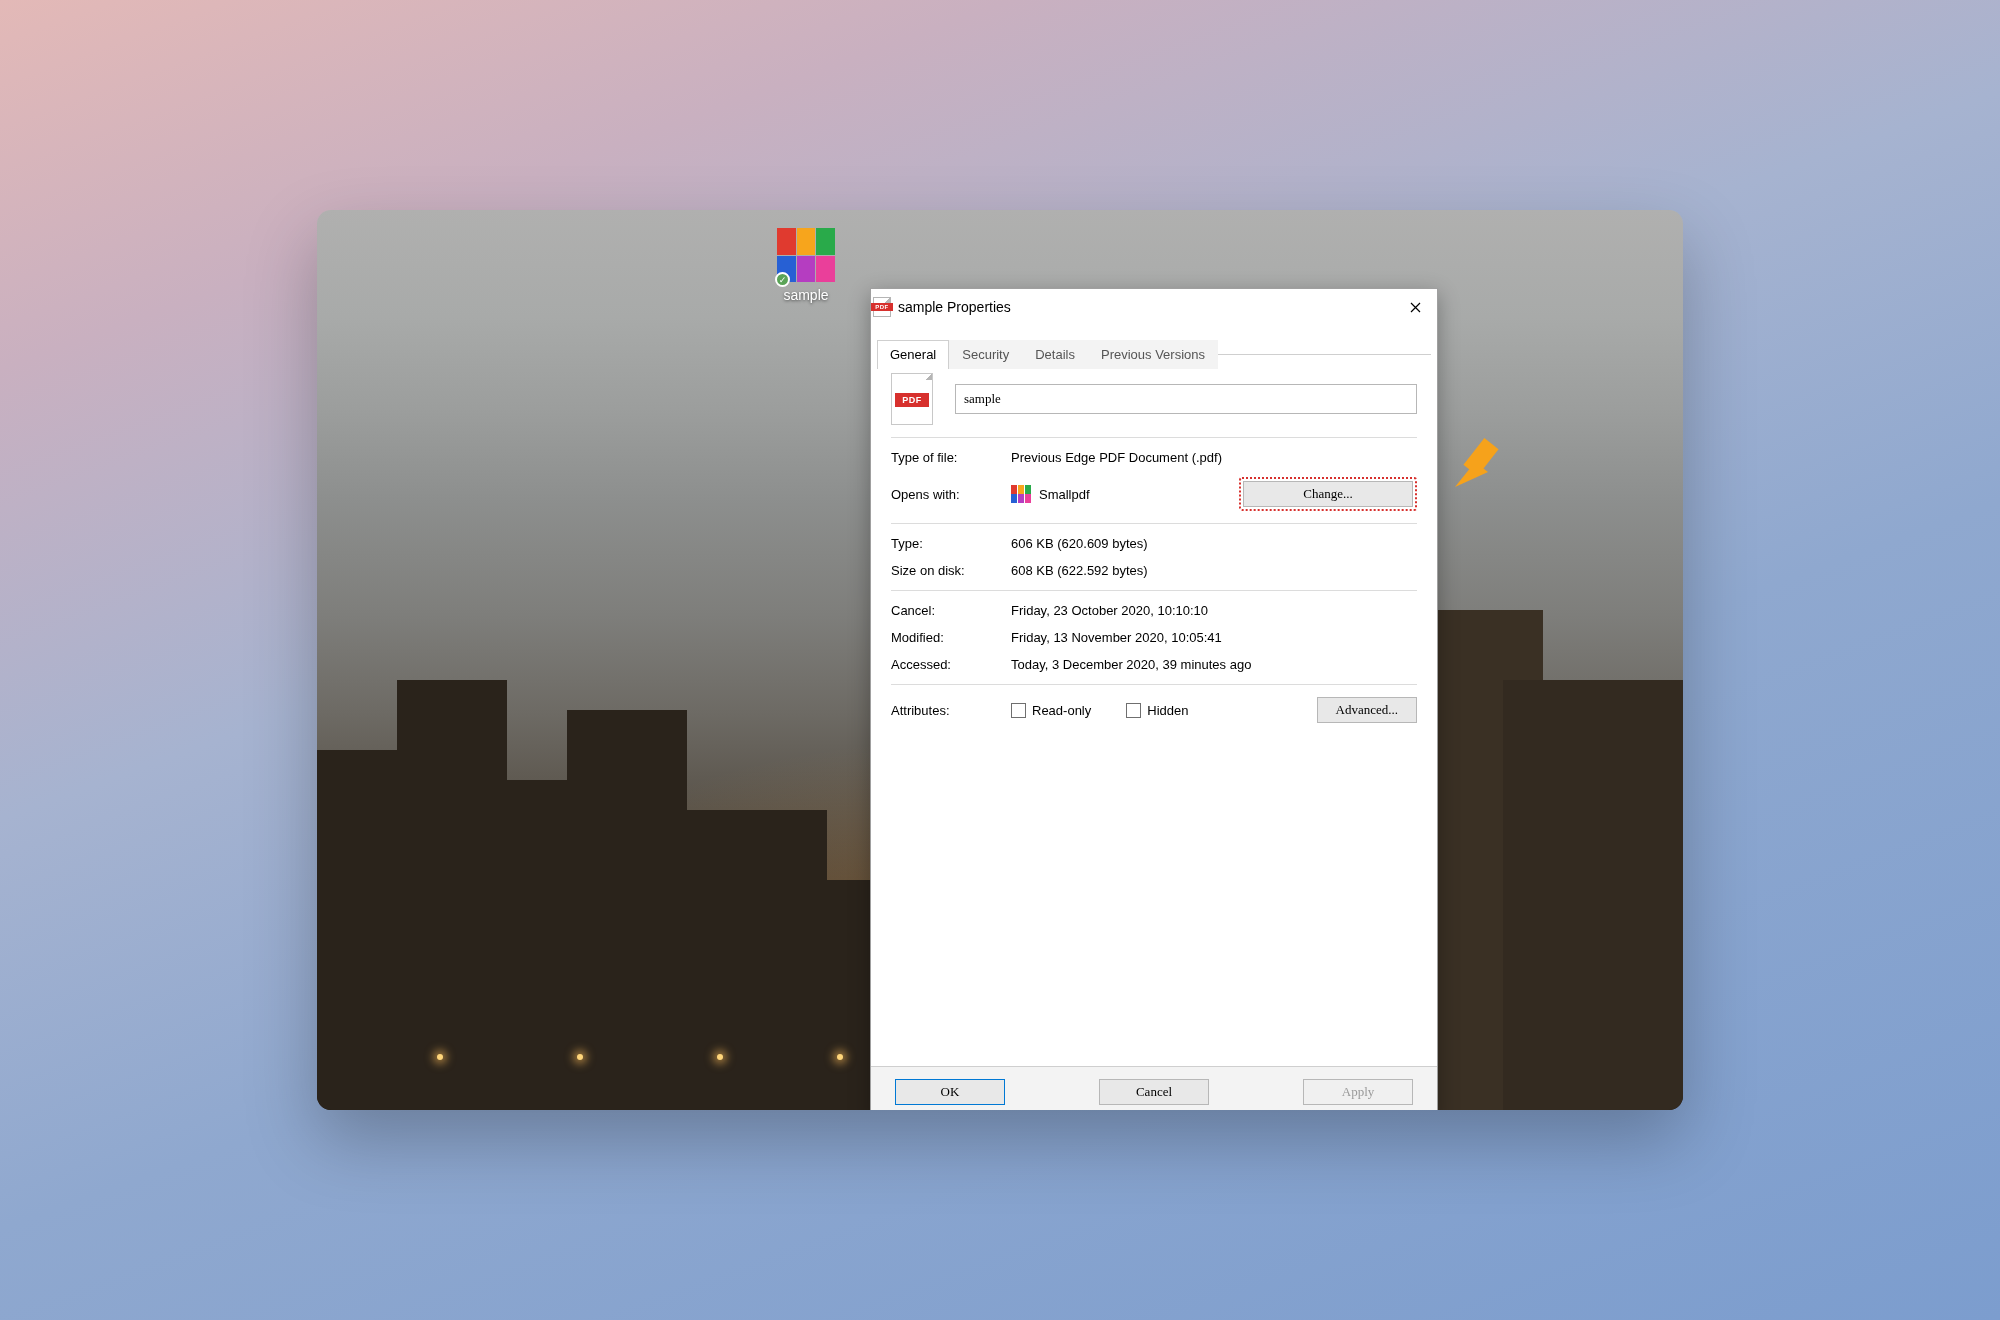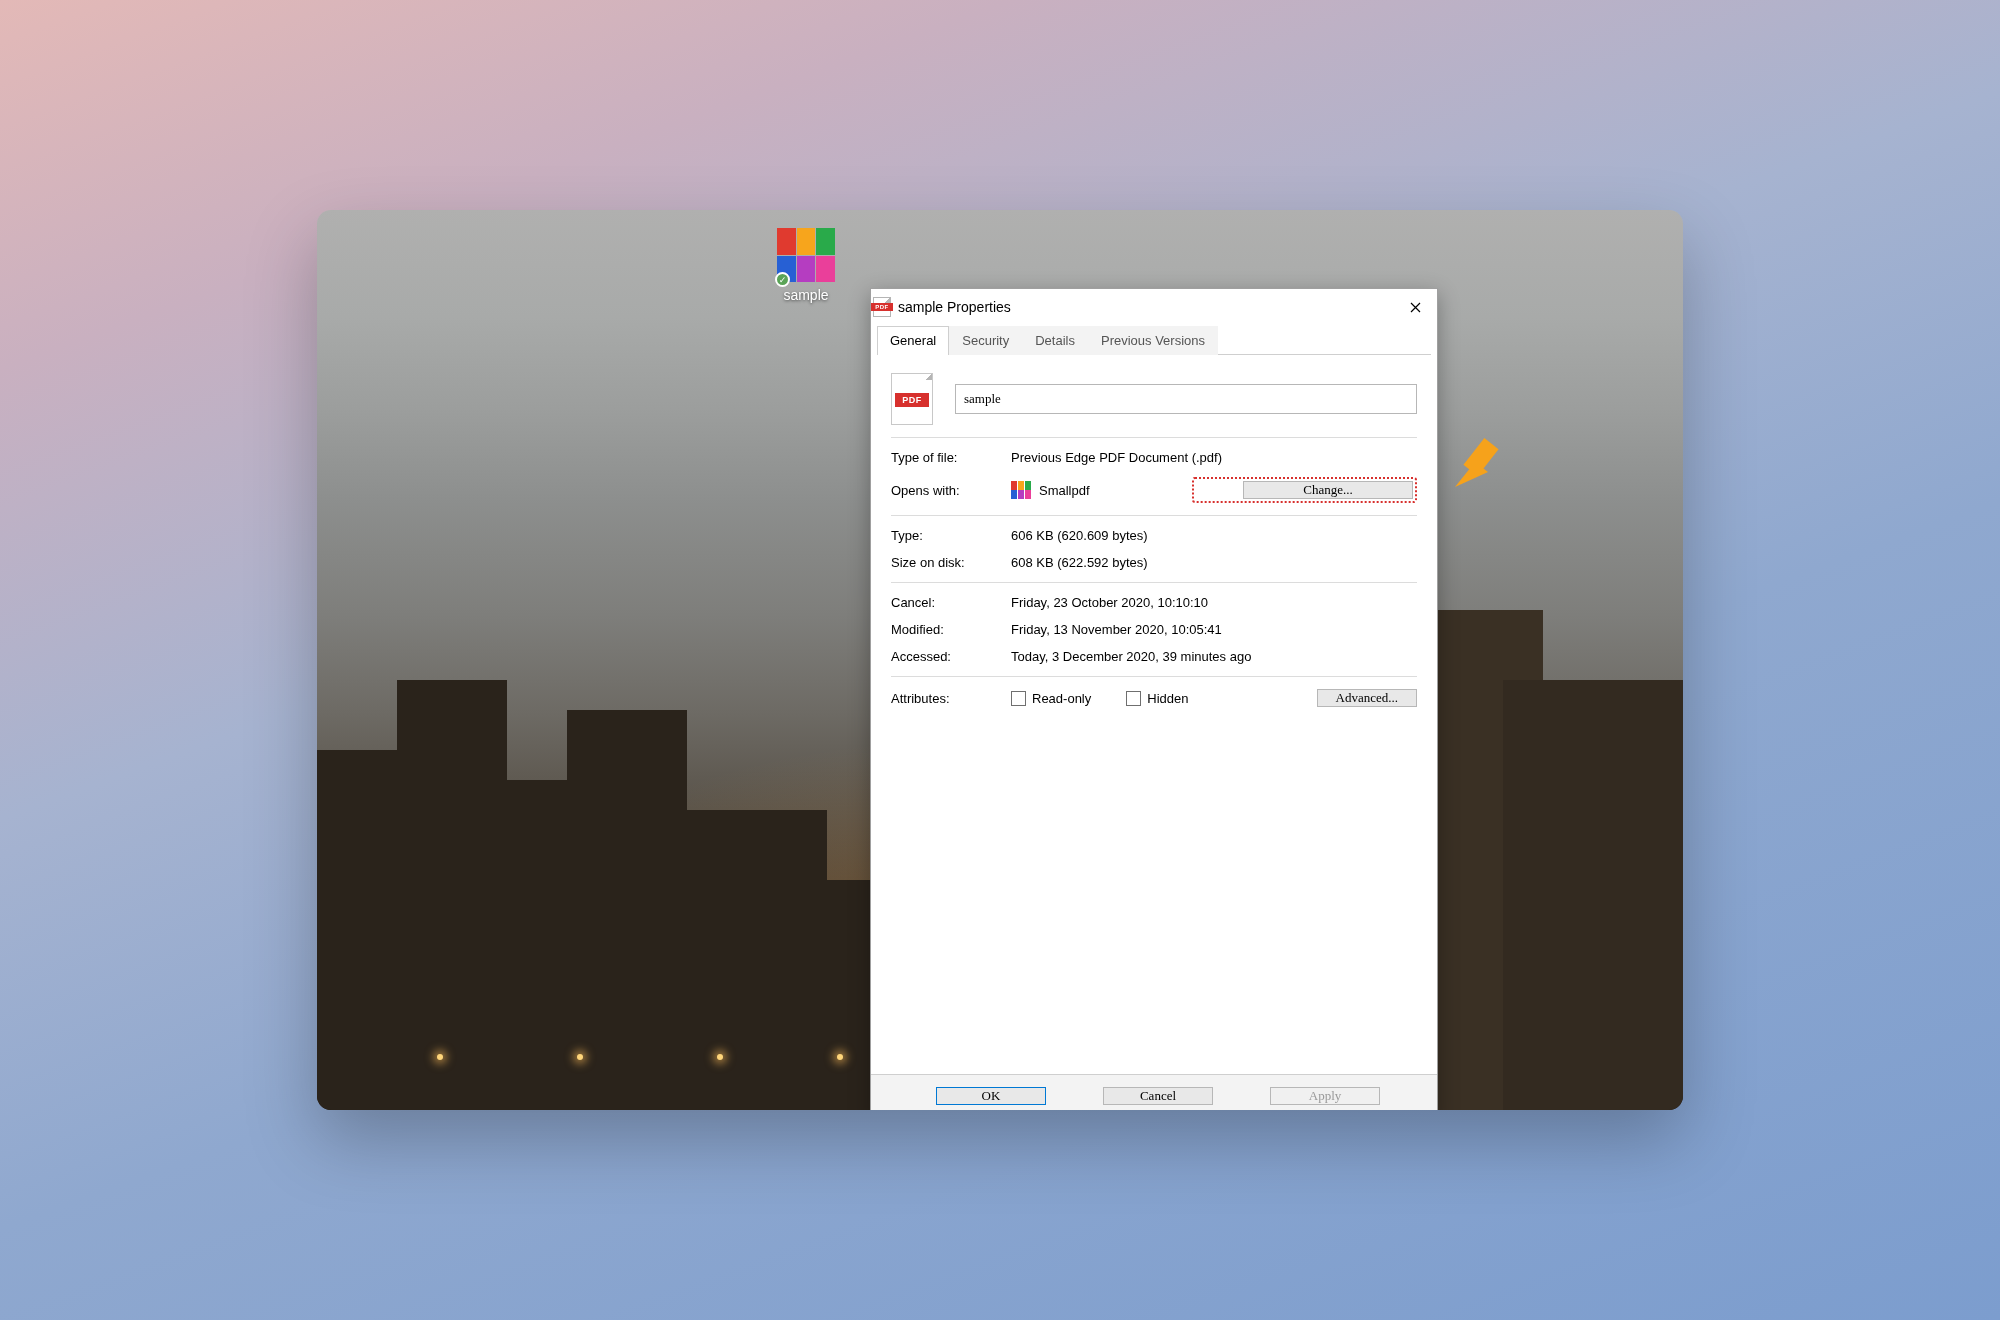--- a/index.html
+++ b/index.html
@@ -57,47 +57,47 @@
   .page::after{content:"";position:absolute;top:0;right:0;width:6px;height:6px;
                background:linear-gradient(135deg,#fff 49%,#b5b5b5 50%);}
   .pdf-strip{position:absolute;left:-2px;top:6px;width:22px;height:8px;background:#d7302d;
              color:#fff;font:700 6px/8px Arial;text-align:center;letter-spacing:.5px;}
   .titlebar .ttl{flex:1;font-size:14px;}
   .close-btn{width:40px;height:28px;display:flex;align-items:center;justify-content:center;
              font-size:15px;cursor:pointer;}
 
   .tabs { display:flex; border-bottom:1px solid #cfcfcf; background:#fff; margin:0 6px; height:30px;}
   .tab { padding:0 12px; line-height:28px; color:#555; border:1px solid transparent; border-bottom:none;
-         cursor:pointer; position:relative; top:1px; background:#fff;}
+         cursor:pointer; position:relative; top:15px; background:#fff;}
   .tab.active { border-color:#cfcfcf; background:#fff; color:#000;}
   .tab:not(.active){background:#f3f3f3;}
 
   .panel { flex:1; padding:12px 20px 8px; overflow:hidden; background:#fff;}
   .row { display:flex; align-items:center; padding:6px 0; }
   .lbl { width:120px; }
   .sep { border-top:1px solid #dcdcdc; margin:6px 0; }
 
   .pdf-big { width:42px;height:52px;position:relative;margin-right:22px;}
   .pdf-big .page{border-color:#c8c8c8;}
   .pdf-big .pdf-strip{top:20px;left:4px;width:34px;height:14px;font:700 9px/14px Arial;}
 
   .name-input{flex:1;height:30px;border:1px solid #b7b7b7;padding:0 8px;font:13px "Segoe UI";}
   .mini-grid{width:20px;height:18px;display:grid;grid-template-columns:repeat(3,1fr);
              grid-template-rows:repeat(2,1fr);gap:.5px;margin-right:8px;}
   .mini-grid div{width:100%;height:100%}
 
-  .btn{background:#e8e8e8;border:1px solid #b7b7b7;height:18px;padding:0 18px;
-       font:13px "Segoe UI";cursor:pointer;color:#000;margin-left:47px;}
+  .btn{background:#e8e8e8;border:1px solid #b7b7b7;height:26px;padding:0 18px;
+       font:13px "Segoe UI";cursor:pointer;color:#000;}
   .btn:disabled{color:#9a9a9a;background:#f0f0f0;cursor:default;}
   .btn.primary{border-color:#0078d4;}
   .change-wrap{border:2px dotted #d7302d;border-radius:3px;padding:2px;}
 
   .chk{width:15px;height:15px;border:1px solid #6f6f6f;margin-right:6px;display:inline-block;vertical-align:-3px;}
 
-  .footer{display:flex;justify-content:flex-start;gap:10px;padding:12px 18px;
+  .footer{display:flex;justify-content:space-between;gap:20px;padding:12px 24px;
           border-top:1px solid #cfcfcf;background:#f3f3f3;}
   .footer .btn{width:110px;}
 
   
   .arrow{position:absolute;left:1133px;top:222px;pointer-events:none;}
 </style>
 </head>
 <body>
 
 <div class="desktop-card">

